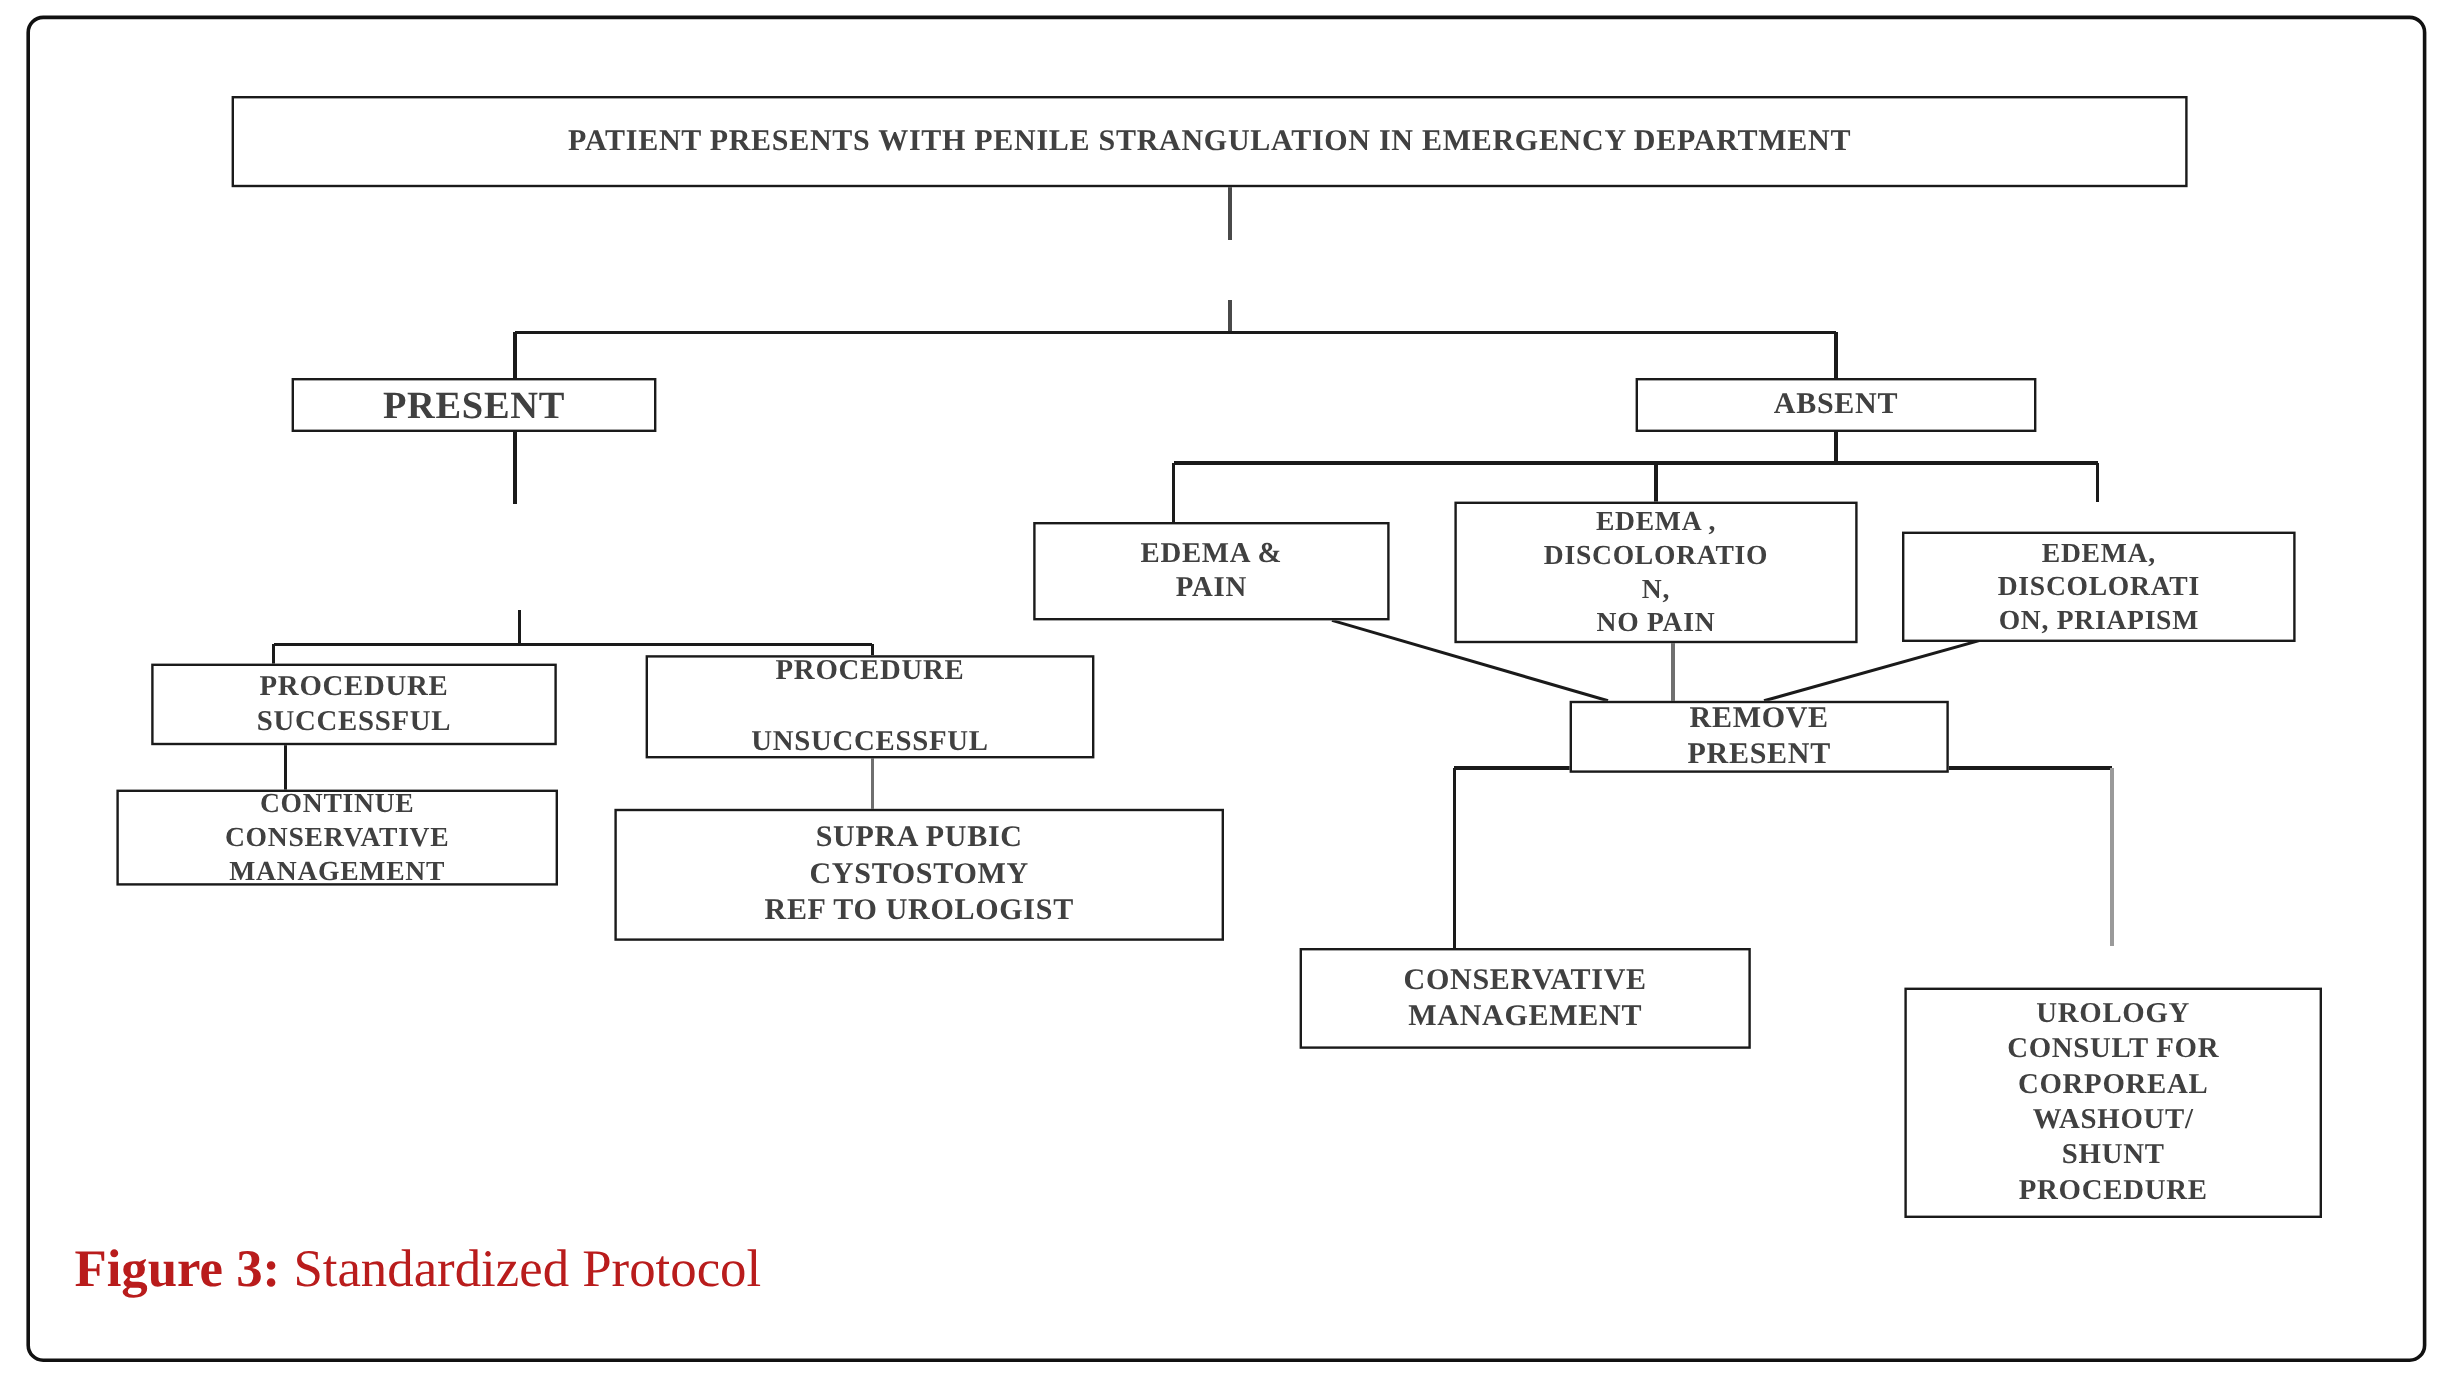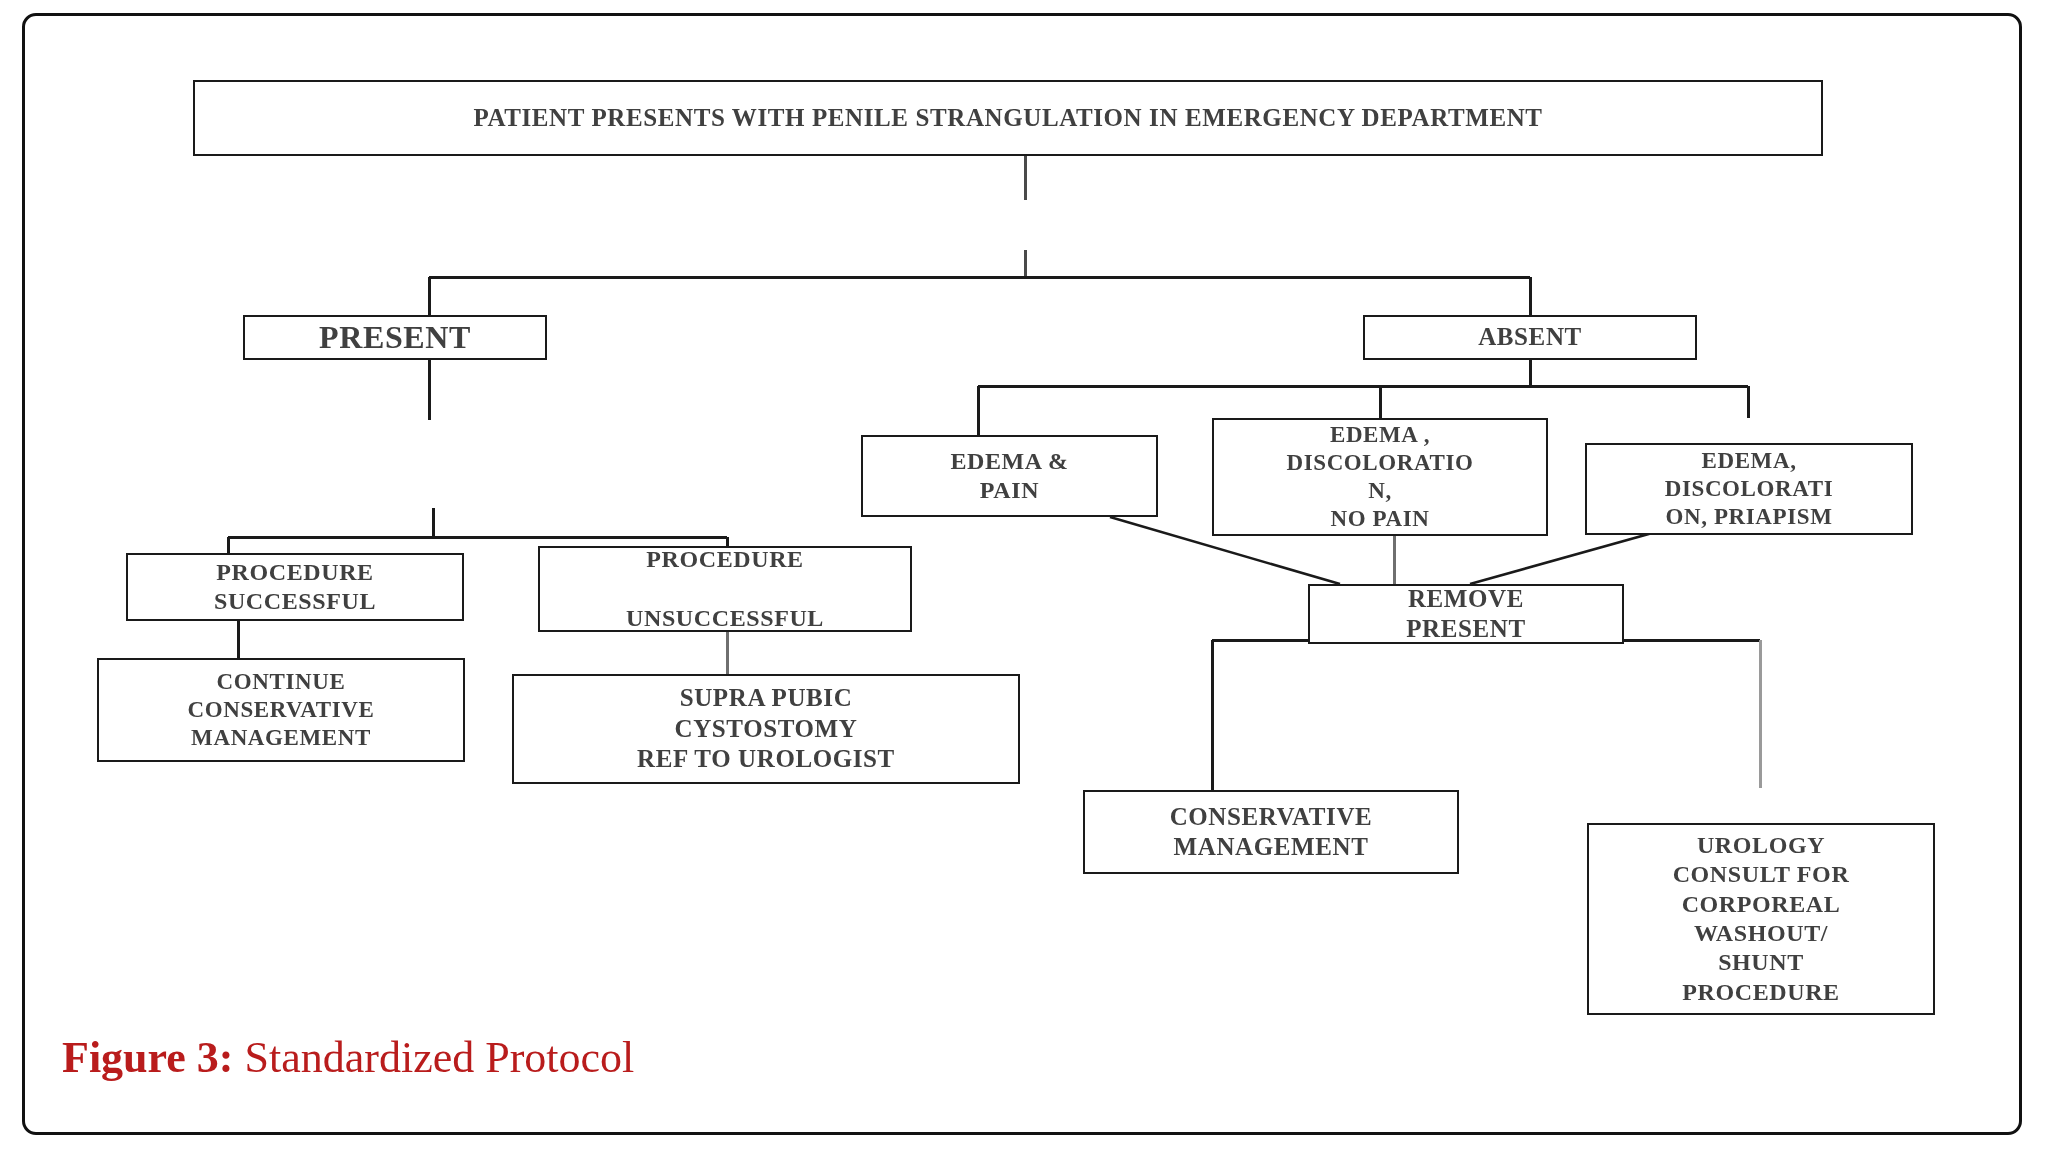--- a/index.html
+++ b/index.html
@@ -67,21 +67,21 @@
   #n-top        { left: 193px;  top: 80px;  width: 1630px; height: 76px;  font-size: 25px; }
   #n-retention  { left: 660px;  top: 200px; width: 797px;  height: 50px;  font-size: 25px; }
   #n-present    { left: 243px;  top: 315px; width: 304px;  height: 45px;  font-size: 32px; }
   #n-absent     { left: 1363px; top: 315px; width: 334px;  height: 45px;  font-size: 25px; }
   #n-removecath { left: 193px;  top: 420px; width: 500px;  height: 88px;  font-size: 25px; }
   #n-edemapain  { left: 861px;  top: 435px; width: 297px;  height: 82px;  font-size: 24px; }
   #n-edemadisc  { left: 1212px; top: 418px; width: 336px;  height: 118px; font-size: 23px; }
   #n-edemapri   { left: 1585px; top: 418px; width: 328px;  height: 92px; font-size: 23px; margin-top: 25px; }
   #n-procsucc   { left: 126px;  top: 553px; width: 338px;  height: 68px;  font-size: 24px; }
   #n-procunsucc { left: 538px;  top: 546px; width: 374px;  height: 86px;  font-size: 24px; }
-  #n-continue   { left: 97px;   top: 658px; width: 368px;  height: 104px; font-size: 23px; }
+  #n-continue   { left: 97px;   top: 658px; width: 368px;  height: 80px; font-size: 23px; }
   #n-suprapubic { left: 512px;  top: 674px; width: 508px;  height: 110px; font-size: 25px; }
   #n-removeobj  { left: 1308px; top: 584px; width: 316px;  height: 60px;  font-size: 25px; }
   #n-consmgmt   { left: 1083px; top: 790px; width: 376px;  height: 84px;  font-size: 25px; }
   #n-urology    { left: 1587px; top: 788px; width: 348px;  height: 192px; font-size: 24px; margin-top: 35px; }
 </style>
 </head>
 <body>
 
 <div id="page">
 

